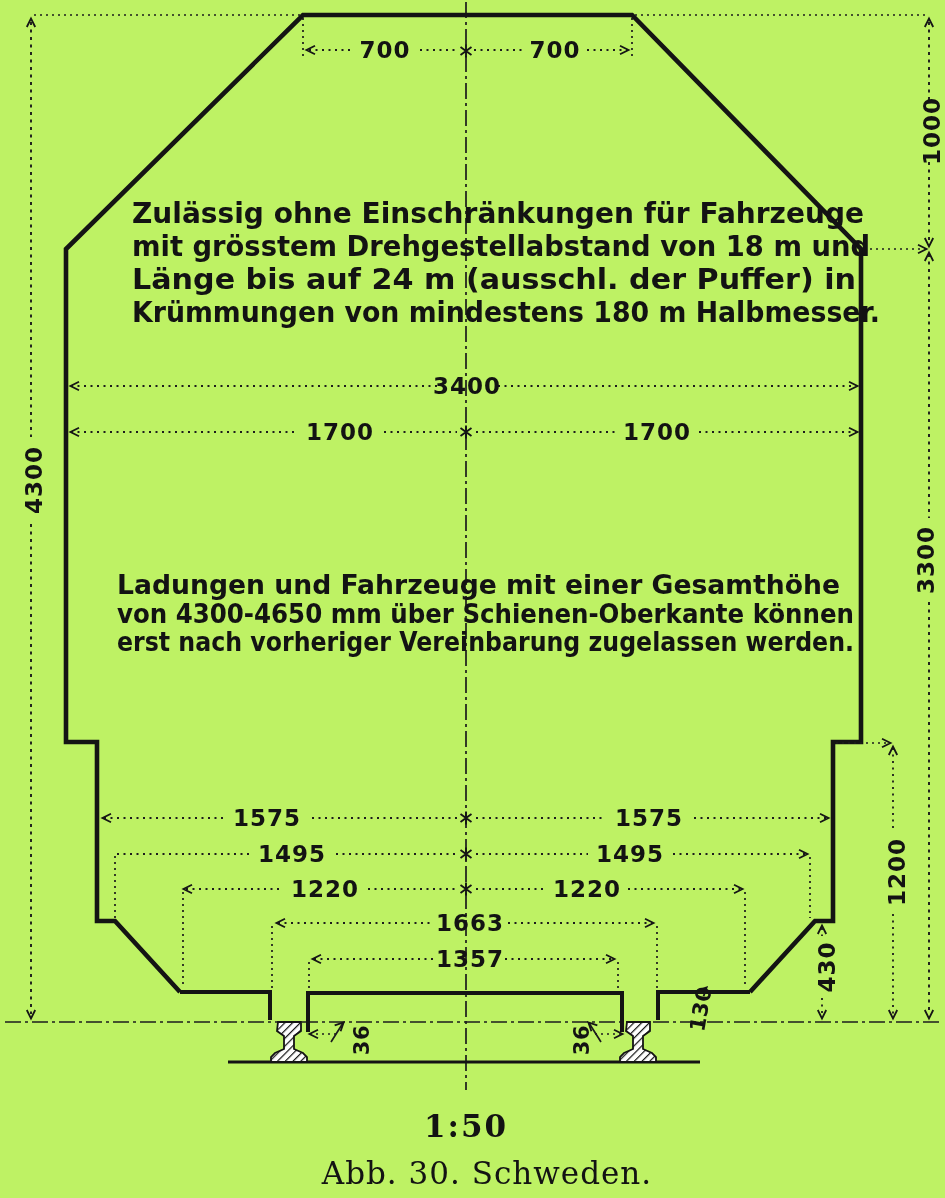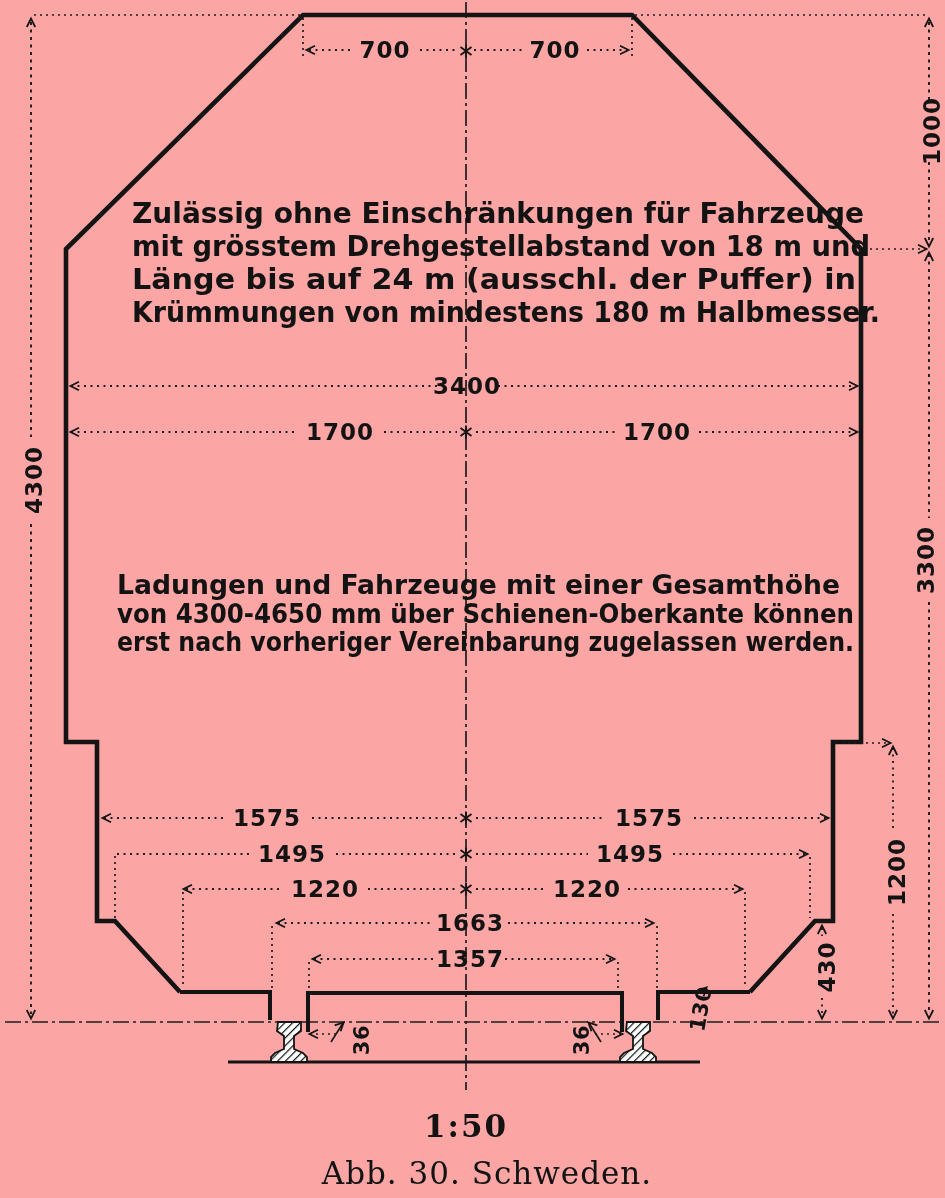--- a/index.html
+++ b/index.html
@@ -5,21 +5,21 @@
   html, body {
     margin: 0;
     padding: 0;
     background: #ffffff;
     font-family: "DejaVu Sans", sans-serif;
   }
   .stage {
     position: relative;
     width: 945px;
     height: 1198px;
-    background: #fca5a5;
+    background: #bef264;
     overflow: hidden;
   }
   svg { display: block; }
   text {
     fill: #131313;
     font-family: "DejaVu Sans", sans-serif;
   }
   .dim-num {
     font-size: 23px;
     font-weight: 700;

